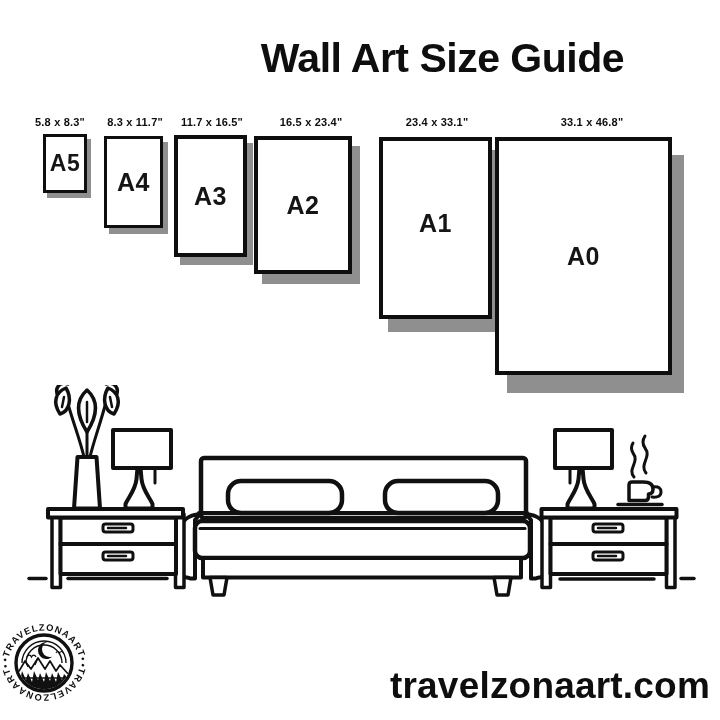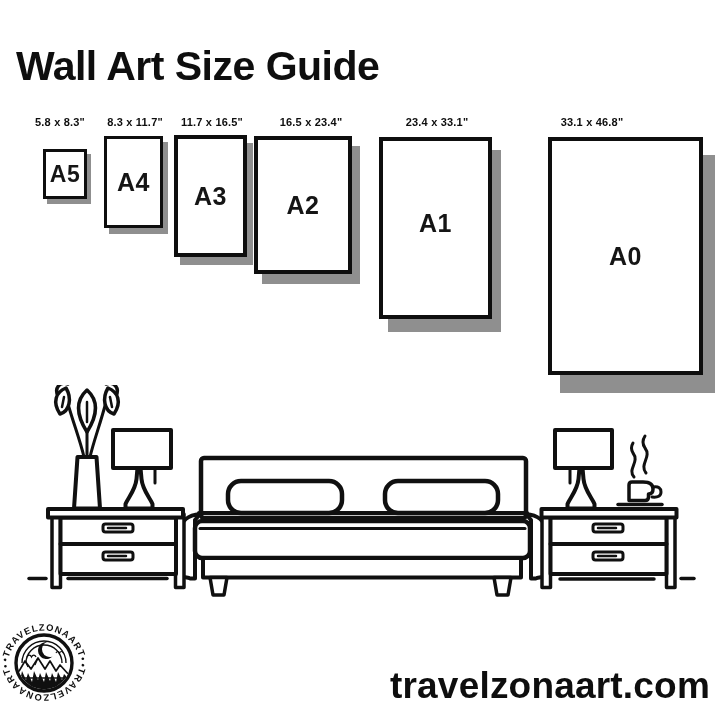--- a/index.html
+++ b/index.html
@@ -2,22 +2,22 @@
 <html><head>
 <meta charset="utf-8">
 <style>
   html,body { margin:0; padding:0; }
   body {
     width:720px; height:720px; position:relative; overflow:hidden;
     background:#ffffff; color:#0e0e0e;
     font-family:"Liberation Sans", sans-serif;
   }
   .title {
-    position:absolute; left:0; top:27px; width:616px; margin:16px;
-    text-align:left; font-size:41px; font-weight:bold; letter-spacing:-0.5px;
+    position:absolute; left:0; top:27px; width:616px; margin:8px;
+    text-align:right; font-size:41px; font-weight:bold; letter-spacing:-0.5px;
     color:#0e0e0e;
   }
   .dim {
     position:absolute; top:116px; transform:translateX(-50%);
     font-size:11px; font-weight:bold; white-space:nowrap; letter-spacing:0.2px;
   }
   .frame {
     position:absolute; box-sizing:border-box; background:#ffffff;
     border:4px solid #0e0e0e; display:flex; align-items:center; justify-content:center;
   }
@@ -36,36 +36,36 @@
 
 <h1 class="title">Wall Art Size Guide</h1>
 
 <div class="dim" style="left:60px">5.8 x 8.3"</div>
 <div class="dim" style="left:135px">8.3 x 11.7"</div>
 <div class="dim" style="left:212px">11.7 x 16.5"</div>
 <div class="dim" style="left:311px">16.5 x 23.4"</div>
 <div class="dim" style="left:437px">23.4 x 33.1"</div>
 <div class="dim" style="left:592px">33.1 x 46.8"</div>
 
-<div class="frame thin" style="left:43px;top:149px;width:44px;height:50px;box-shadow:4px 5px 0 #8f8f8f">
+<div class="frame thin" style="left:43px;top:134px;width:44px;height:59px;box-shadow:4px 5px 0 #8f8f8f">
   <span class="sz" style="font-size:23px">A5</span>
 </div>
 <div class="frame thin" style="left:104px;top:136px;width:59px;height:92px;box-shadow:5px 6px 0 #8f8f8f">
   <span class="sz">A4</span>
 </div>
 <div class="frame" style="left:174px;top:135px;width:73px;height:122px;box-shadow:6px 8px 0 #8f8f8f">
   <span class="sz">A3</span>
 </div>
 <div class="frame" style="left:254px;top:136px;width:98px;height:138px;box-shadow:8px 10px 0 #8f8f8f">
   <span class="sz">A2</span>
 </div>
 <div class="frame" style="left:379px;top:137px;width:113px;height:182px;box-shadow:9px 13px 0 #8f8f8f">
   <span class="sz" style="margin-top:-10px">A1</span>
 </div>
-<div class="frame" style="left:548px;top:137px;width:155px;height:238px;box-shadow:12px 18px 0 #8f8f8f">
+<div class="frame" style="left:495px;top:137px;width:177px;height:238px;box-shadow:12px 18px 0 #8f8f8f">
   <span class="sz">A0</span>
 </div>
 
 <svg id="illustration" width="720" height="215" viewBox="0 385 720 215">
   <g stroke="#101010" stroke-linecap="round" stroke-linejoin="round">
 
     <g stroke-width="3.5" fill="none">
       <path d="M29,578.5 H46"></path>
       <path d="M68,578.5 H167"></path>
       <path d="M560,579 H654"></path>

